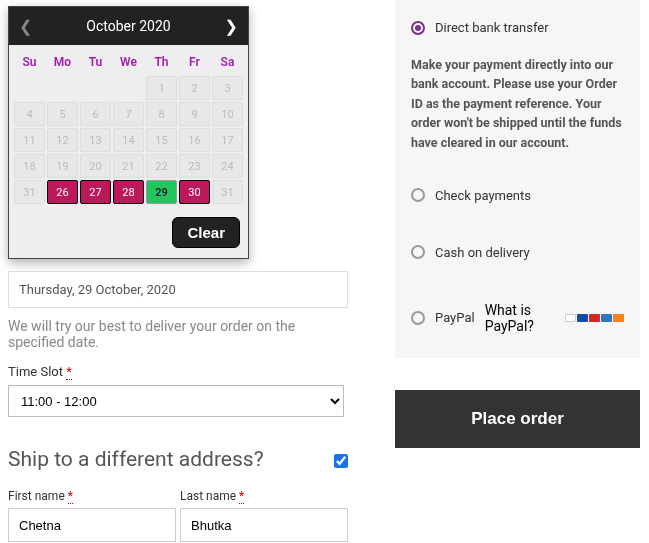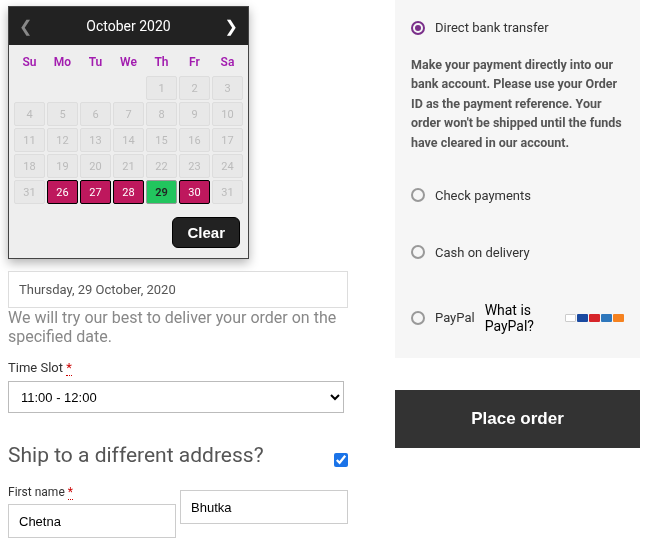--- a/index.html
+++ b/index.html
@@ -17,28 +17,28 @@
   .cal-row { display: flex; }
   .cal-dow { flex: 1; text-align: center; font-size: 12px; font-weight: 600; color: #a21caf; padding: 6px 0; }
   .cal-cell { flex: 1; height: 24px; margin: 1px; display: flex; align-items: center; justify-content: center; font-size: 11px; border: 1px solid #ddd; background: #e8e8e8; color: #bbb; border-radius: 2px; }
   .cal-cell.blank { background: transparent; border-color: transparent; }
   .cal-cell.enabled { background: #be185d; color: #fff; border: 1px solid #000; cursor: pointer; }
   .cal-cell.selected { background: #22c55e; color: #222; border: 1px solid #999; font-weight: 600; }
   .cal-foot { display: flex; justify-content: flex-end; padding: 6px 8px 10px 8px; }
   .cal-clear { background: #222; color: #fff; border: 1px solid #000; padding: 6px 14px; font-size: 15px; font-weight: 600; cursor: pointer; border-radius: 6px; }
 
   .date-display { margin-top: 12px; padding: 10px 10px; border: 1px solid #ddd; font-size: 13px; color: #555; width: 340px; background:#fff; }
-  .date-hint { font-size: 16px; color: #888; }
+  .date-hint { font-size: 14px; color: #888; margin-top: 10px; }
 
   .field-label { font-size: 13px; color: #333; margin-top: 14px; }
   .req { color: #c00; border-bottom: 1px dotted #c00; }
   .select { margin-top: 6px; width: 336px; height: 32px; border: 1px solid #bbb; background: #fff; font-size: 13px; padding: 0 8px; }
 
   .ship-heading { font-size: 21px; color: #555; margin-top: 30px; font-weight: 400; }
-  .ship-row { display:flex; align-items:flex-end; justify-content:space-between; }
+  .ship-row { display:flex; align-items:center; justify-content:space-between; }
   .ship-check { margin-top: 34px; width:14px; height:14px; accent-color:#1a73e8; }
 
   .name-row { display: flex; gap: 4px; margin-top: 18px; }
   .name-col { flex: 1; }
   .name-col .field-label { margin-top: 0; font-size: 12px; }
   .text-input { margin-top: 5px; width: 100%; height: 34px; border: 1px solid #ccc; padding: 0 10px; font-size: 13px; background:#fff; }
 
   
   .pay-block { background: #f6f6f6; padding: 14px 16px 18px 16px; margin-bottom: 32px; }
   .pay-item { display: flex; align-items: center; gap: 10px; padding: 6px 0; }
@@ -144,20 +144,21 @@
     <div class="ship-heading">Ship to a different address?</div>
     <input type="checkbox" class="ship-check" checked="" style="">
   </div>
 
   <div class="name-row">
     <div class="name-col">
       <div class="field-label"><span>First name </span><span class="req">*</span></div>
       <input class="text-input" value="Chetna" style="">
     </div>
     <div class="name-col">
+      <div class="field-label"><span>Last name </span><span class="req">*</span></div>
       <input class="text-input" value="Bhutka" style="">
     </div>
   </div>
 
   
 </div>
 
 <div class="right-col">
   <div class="pay-block" id="pay-list">
       <div class="pay-item">

